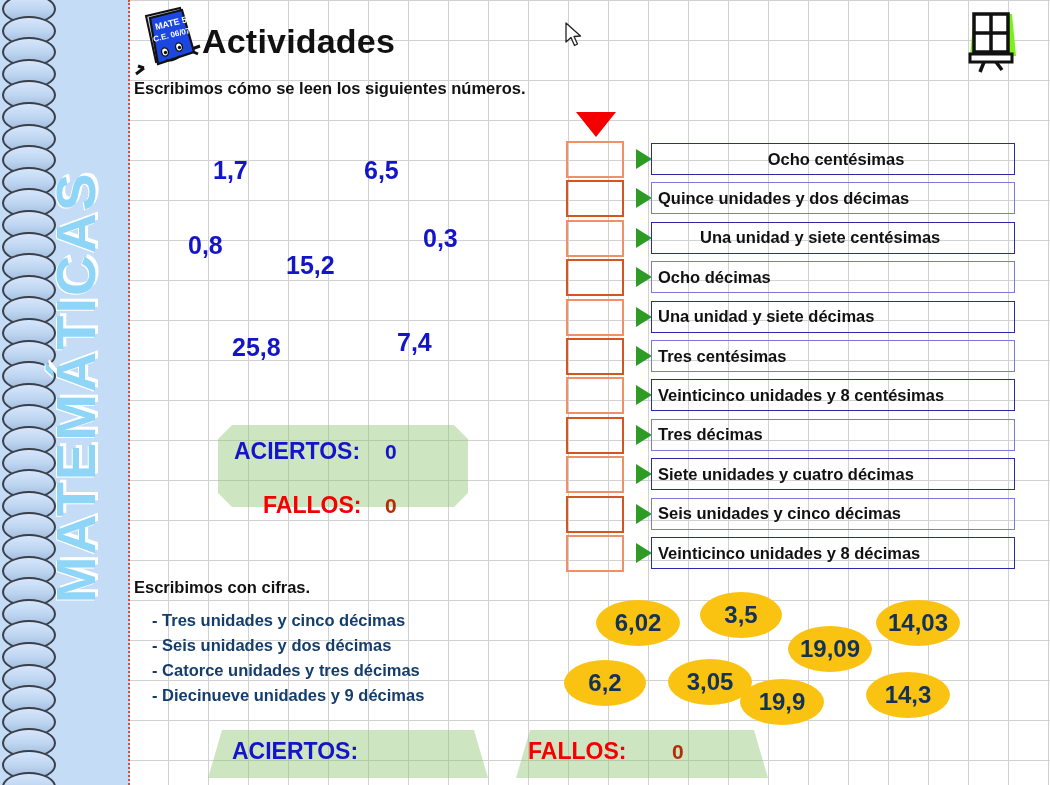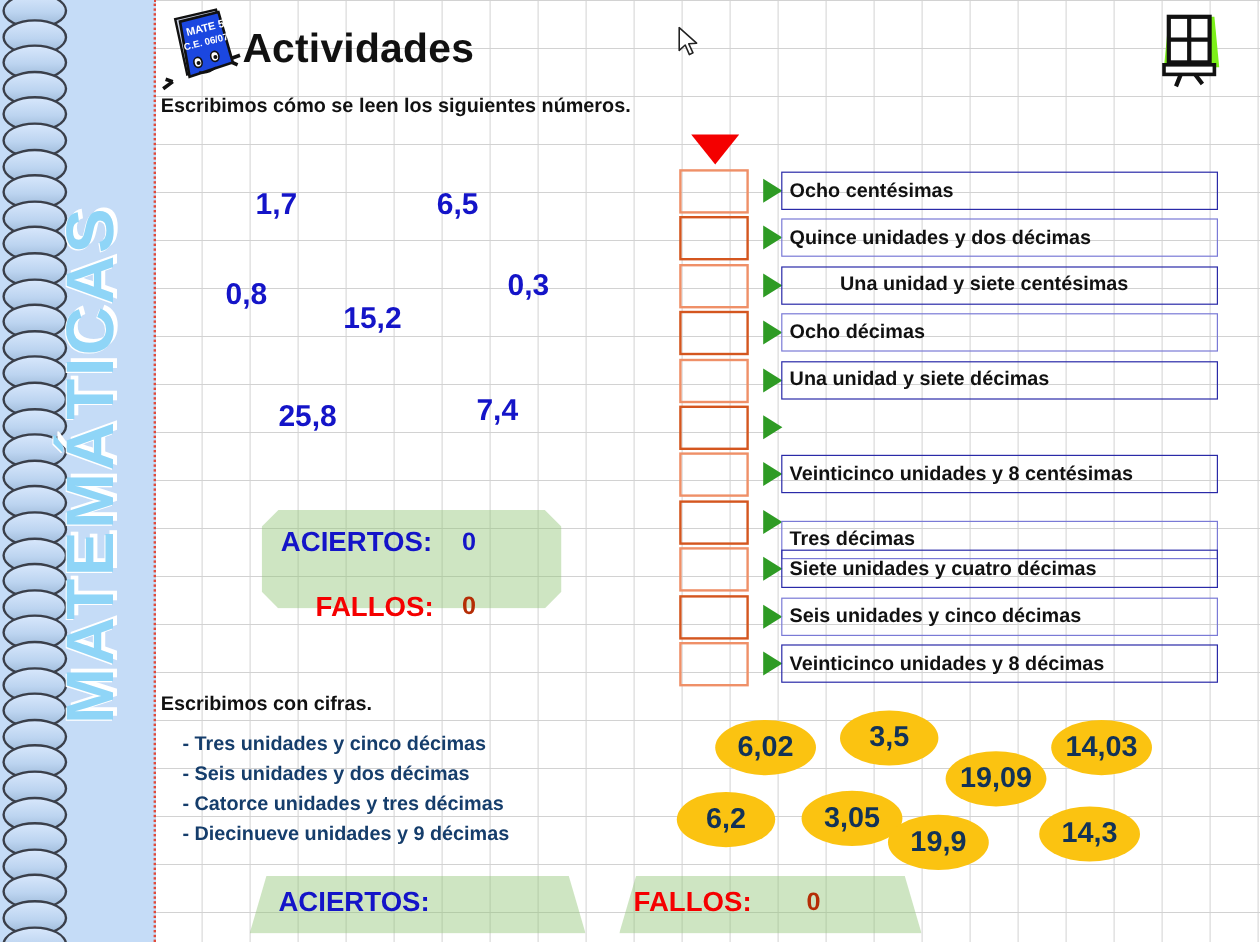--- a/index.html
+++ b/index.html
@@ -218,21 +218,21 @@
       <div class="dec-num" style="left: 423px; top: 224px;">0,3</div>
       <div class="dec-num" style="left: 232px; top: 333px;">25,8</div>
       <div class="dec-num" style="left: 397px; top: 328px;">7,4</div>
     </div>
 
   <div id="red-pointer"></div>
   <div id="rows-layer">
       <div class="row" style="top: 141px; width: 460px;">
         <div class="answer-box light"></div>
         <div class="arrow"></div>
-        <div class="label-box" style="width: 364px;">
+        <div class="label-box" style="width: 364px; justify-content: center;">
           <span class="label-text">Ocho centésimas</span>
         </div>
       </div>
       <div class="row" style="top: 180.4px; width: 460px;">
         <div class="answer-box"></div>
         <div class="arrow"></div>
         <div class="label-box violet" style="width: 364px;">
           <span class="label-text">Quince unidades y dos décimas</span>
         </div>
       </div>
@@ -253,32 +253,35 @@
       <div class="row" style="top: 298.6px; width: 460px;">
         <div class="answer-box light"></div>
         <div class="arrow"></div>
         <div class="label-box" style="width: 364px;">
           <span class="label-text">Una unidad y siete décimas</span>
         </div>
       </div>
       <div class="row" style="top: 338px; width: 460px;">
         <div class="answer-box"></div>
         <div class="arrow"></div>
+        <div class="label-box violet" style="width: 364px;">
+          <span class="label-text">Tres centésimas</span>
+        </div>
       </div>
       <div class="row" style="top: 377.4px; width: 460px; padding-left: 36px;">
         <div class="answer-box light"></div>
         <div class="arrow"></div>
         <div class="label-box" style="width: 364px;">
           <span class="label-text">Veinticinco unidades y 8 centésimas</span>
         </div>
       </div>
       <div class="row" style="top: 416.8px; width: 460px;">
         <div class="answer-box"></div>
         <div class="arrow"></div>
-        <div class="label-box violet" style="width: 364px; margin-top: 15px;">
+        <div class="label-box violet" style="width: 364px;">
           <span class="label-text">Tres décimas</span>
         </div>
       </div>
       <div class="row" style="top: 456.2px; width: 460px;">
         <div class="answer-box light"></div>
         <div class="arrow"></div>
         <div class="label-box" style="width: 364px;">
           <span class="label-text">Siete unidades y cuatro décimas</span>
         </div>
       </div>

